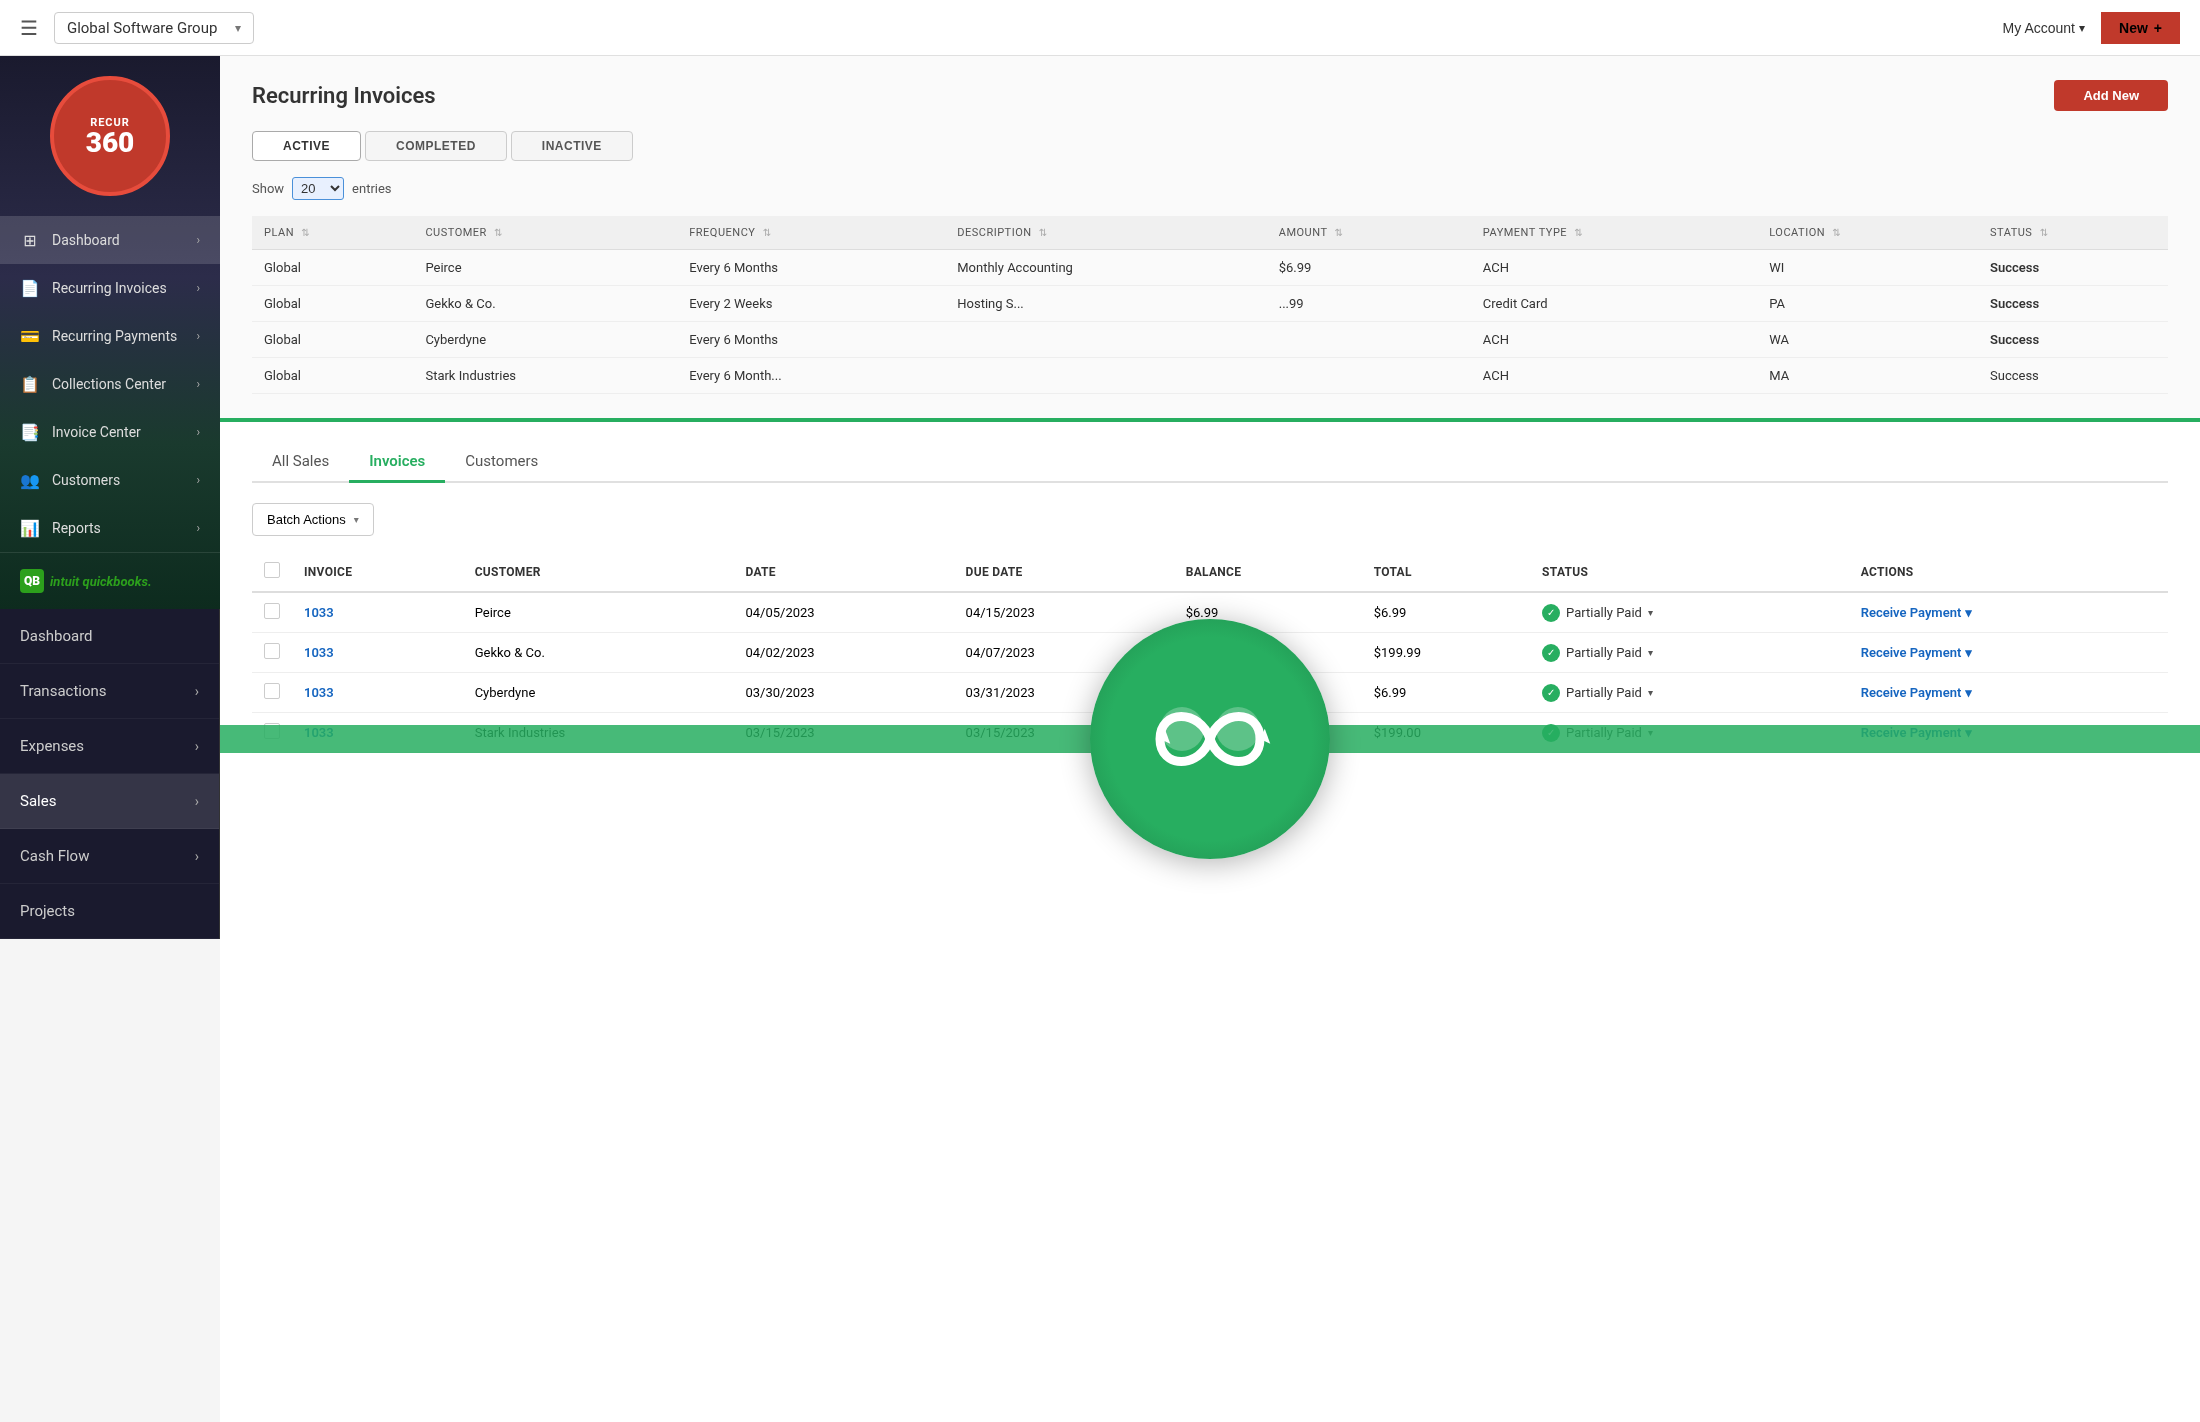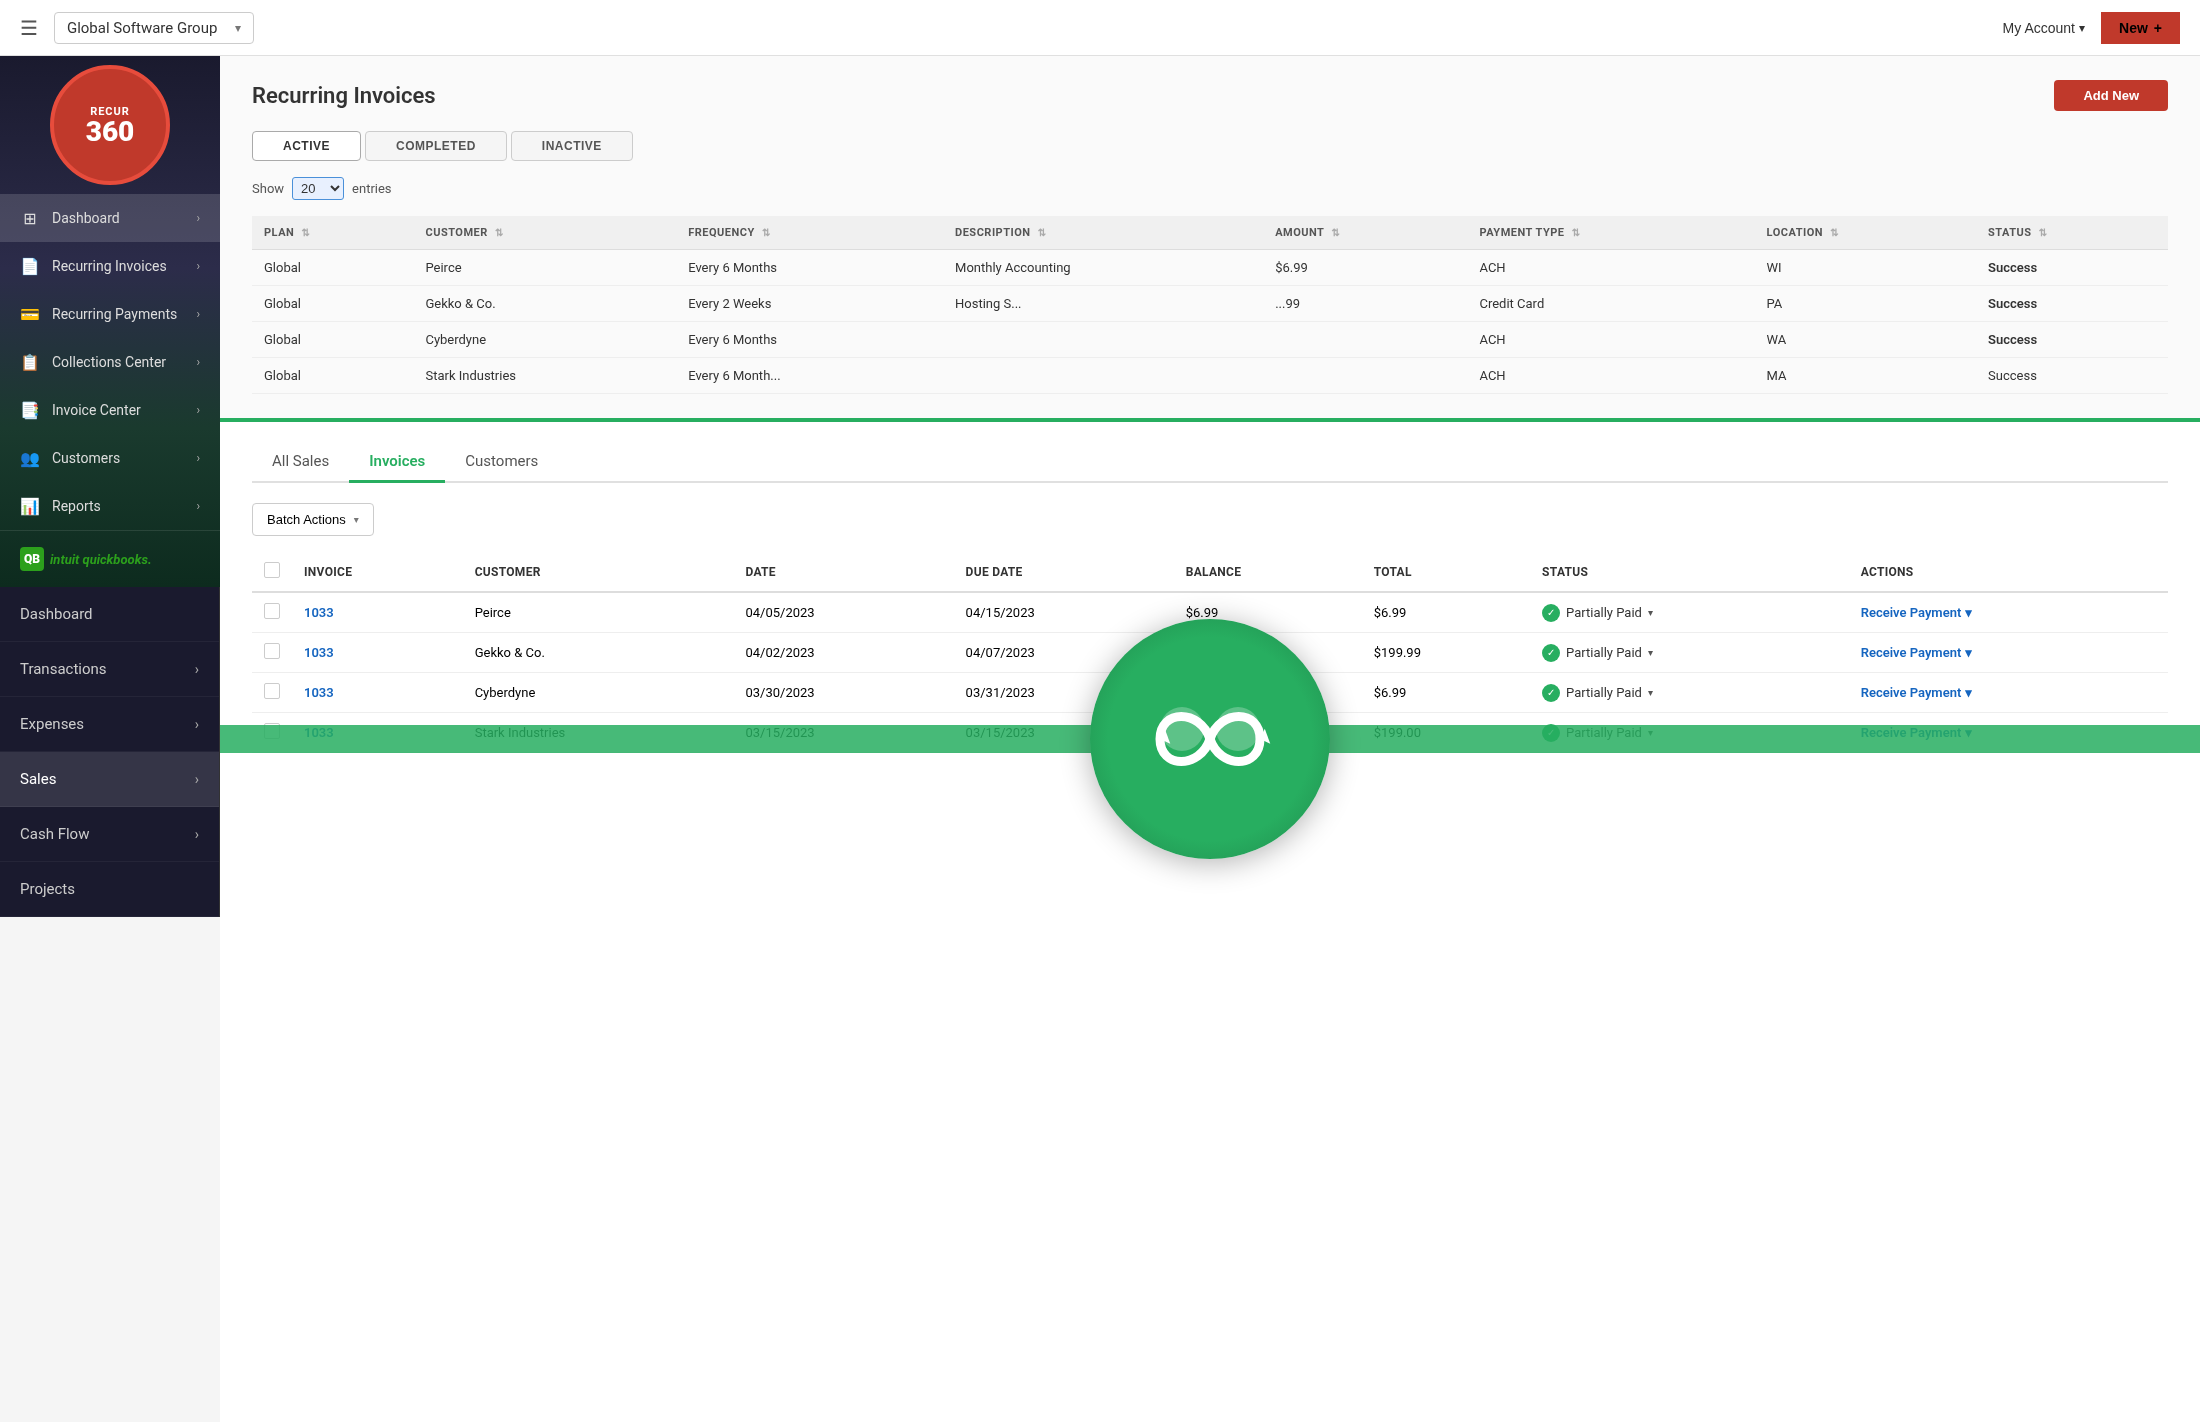--- a/index.html
+++ b/index.html
@@ -14,21 +14,21 @@
     .top-bar-left { display: flex; align-items: center; gap: 16px; }
     .hamburger-btn { background: none; border: none; cursor: pointer; font-size: 20px; color: #555; }
     .company-selector { display: flex; align-items: center; gap: 8px; background: #fff; border: 1px solid #ccc; border-radius: 4px; padding: 6px 12px; cursor: pointer; min-width: 200px; justify-content: space-between; }
     .company-name { font-size: 15px; color: #333; }
     .top-bar-right { display: flex; align-items: center; gap: 16px; }
     .my-account-btn { background: none; border: none; cursor: pointer; font-size: 14px; color: #333; display: flex; align-items: center; gap: 4px; }
     .new-btn { background: #c0392b; color: #000000; border: none; border-radius: 0; padding: 8px 18px; font-size: 14px; font-weight: 600; cursor: pointer; display: flex; align-items: center; gap: 6px; }
 
     
     .sidebar-recur { width: 220px; background: linear-gradient(180deg, #1a1a2e 0%, #2c2c4a 40%, #1a3a2e 70%, #0d2b1e 100%); display: flex; flex-direction: column; flex-shrink: 0; }
-    .sidebar-logo { padding: 9px; display: flex; justify-content: center; align-items: flex-end; }
+    .sidebar-logo { padding: 20px; display: flex; justify-content: center; align-items: flex-end; }
     .logo-circle { width: 120px; height: 120px; border-radius: 50%; background: #c0392b; border: 4px solid #e74c3c; display: flex; align-items: center; justify-content: center; flex-direction: column; position: relative; }
     .logo-inner { text-align: center; color: #fff; }
     .logo-recur { font-size: 11px; font-weight: 700; letter-spacing: 1px; }
     .logo-360 { font-size: 28px; font-weight: 900; line-height: 1; }
 
     .sidebar-nav { flex: 1; }
     .sidebar-item { display: flex; align-items: center; justify-content: space-between; padding: 14px 20px; color: #ddd; cursor: pointer; transition: background 0.2s; }
     .sidebar-item.active { background: rgba(255,255,255,0.15); }
     .sidebar-item-left { display: flex; align-items: center; gap: 12px; }
     .sidebar-item-icon { width: 20px; height: 20px; display: flex; align-items: center; justify-content: center; font-size: 16px; }
@@ -56,21 +56,21 @@
 
     .tabs { display: flex; gap: 4px; margin-bottom: 16px; }
     .tab { padding: 7px 30px; border: 1px solid #ccc; border-radius: 4px; font-size: 12px; font-weight: 600; cursor: pointer; background: #f5f5f5; color: #555; letter-spacing: 0.5px; }
     .tab.active { background: #fff; border-color: #aaa; color: #333; }
 
     .show-entries { display: flex; align-items: center; gap: 8px; margin-bottom: 16px; font-size: 13px; color: #555; }
     .entries-select { border: 1px solid #4a90d9; border-radius: 3px; padding: 2px 4px; font-size: 13px; background: #e8f0fe; color: #333; }
 
     
     .data-table { width: 100%; border-collapse: collapse; font-size: 13px; }
-    .data-table th { background: #f0f0f0; color: #555; font-weight: 700; padding: 10px 12px; text-align: left; border-bottom: 1px solid #ddd; font-size: 11px; letter-spacing: 0.5px; white-space: nowrap; }
+    .data-table th { background: #f0f0f0; color: #555; font-weight: 400; padding: 10px 12px; text-align: left; border-bottom: 1px solid #ddd; font-size: 11px; letter-spacing: 0.5px; white-space: nowrap; }
     .data-table td { padding: 10px 12px; border-bottom: 1px solid #eee; color: #333; }
     .sort-icon { color: #aaa; margin-left: 4px; font-size: 10px; }
     .status-success { color: #27ae60; font-weight: 600; }
     .status-faded { color: #aaa; }
 
     
     .qb-content { padding: 20px 32px; background: #fff; }
     .qb-tabs { display: flex; gap: 0; margin-bottom: 20px; border-bottom: 2px solid #e0e0e0; }
     .qb-tab { padding: 10px 20px; font-size: 15px; color: #555; cursor: pointer; border-bottom: 3px solid transparent; margin-bottom: -2px; }
     .qb-tab.active { color: #27ae60; border-bottom-color: #27ae60; font-weight: 600; }

